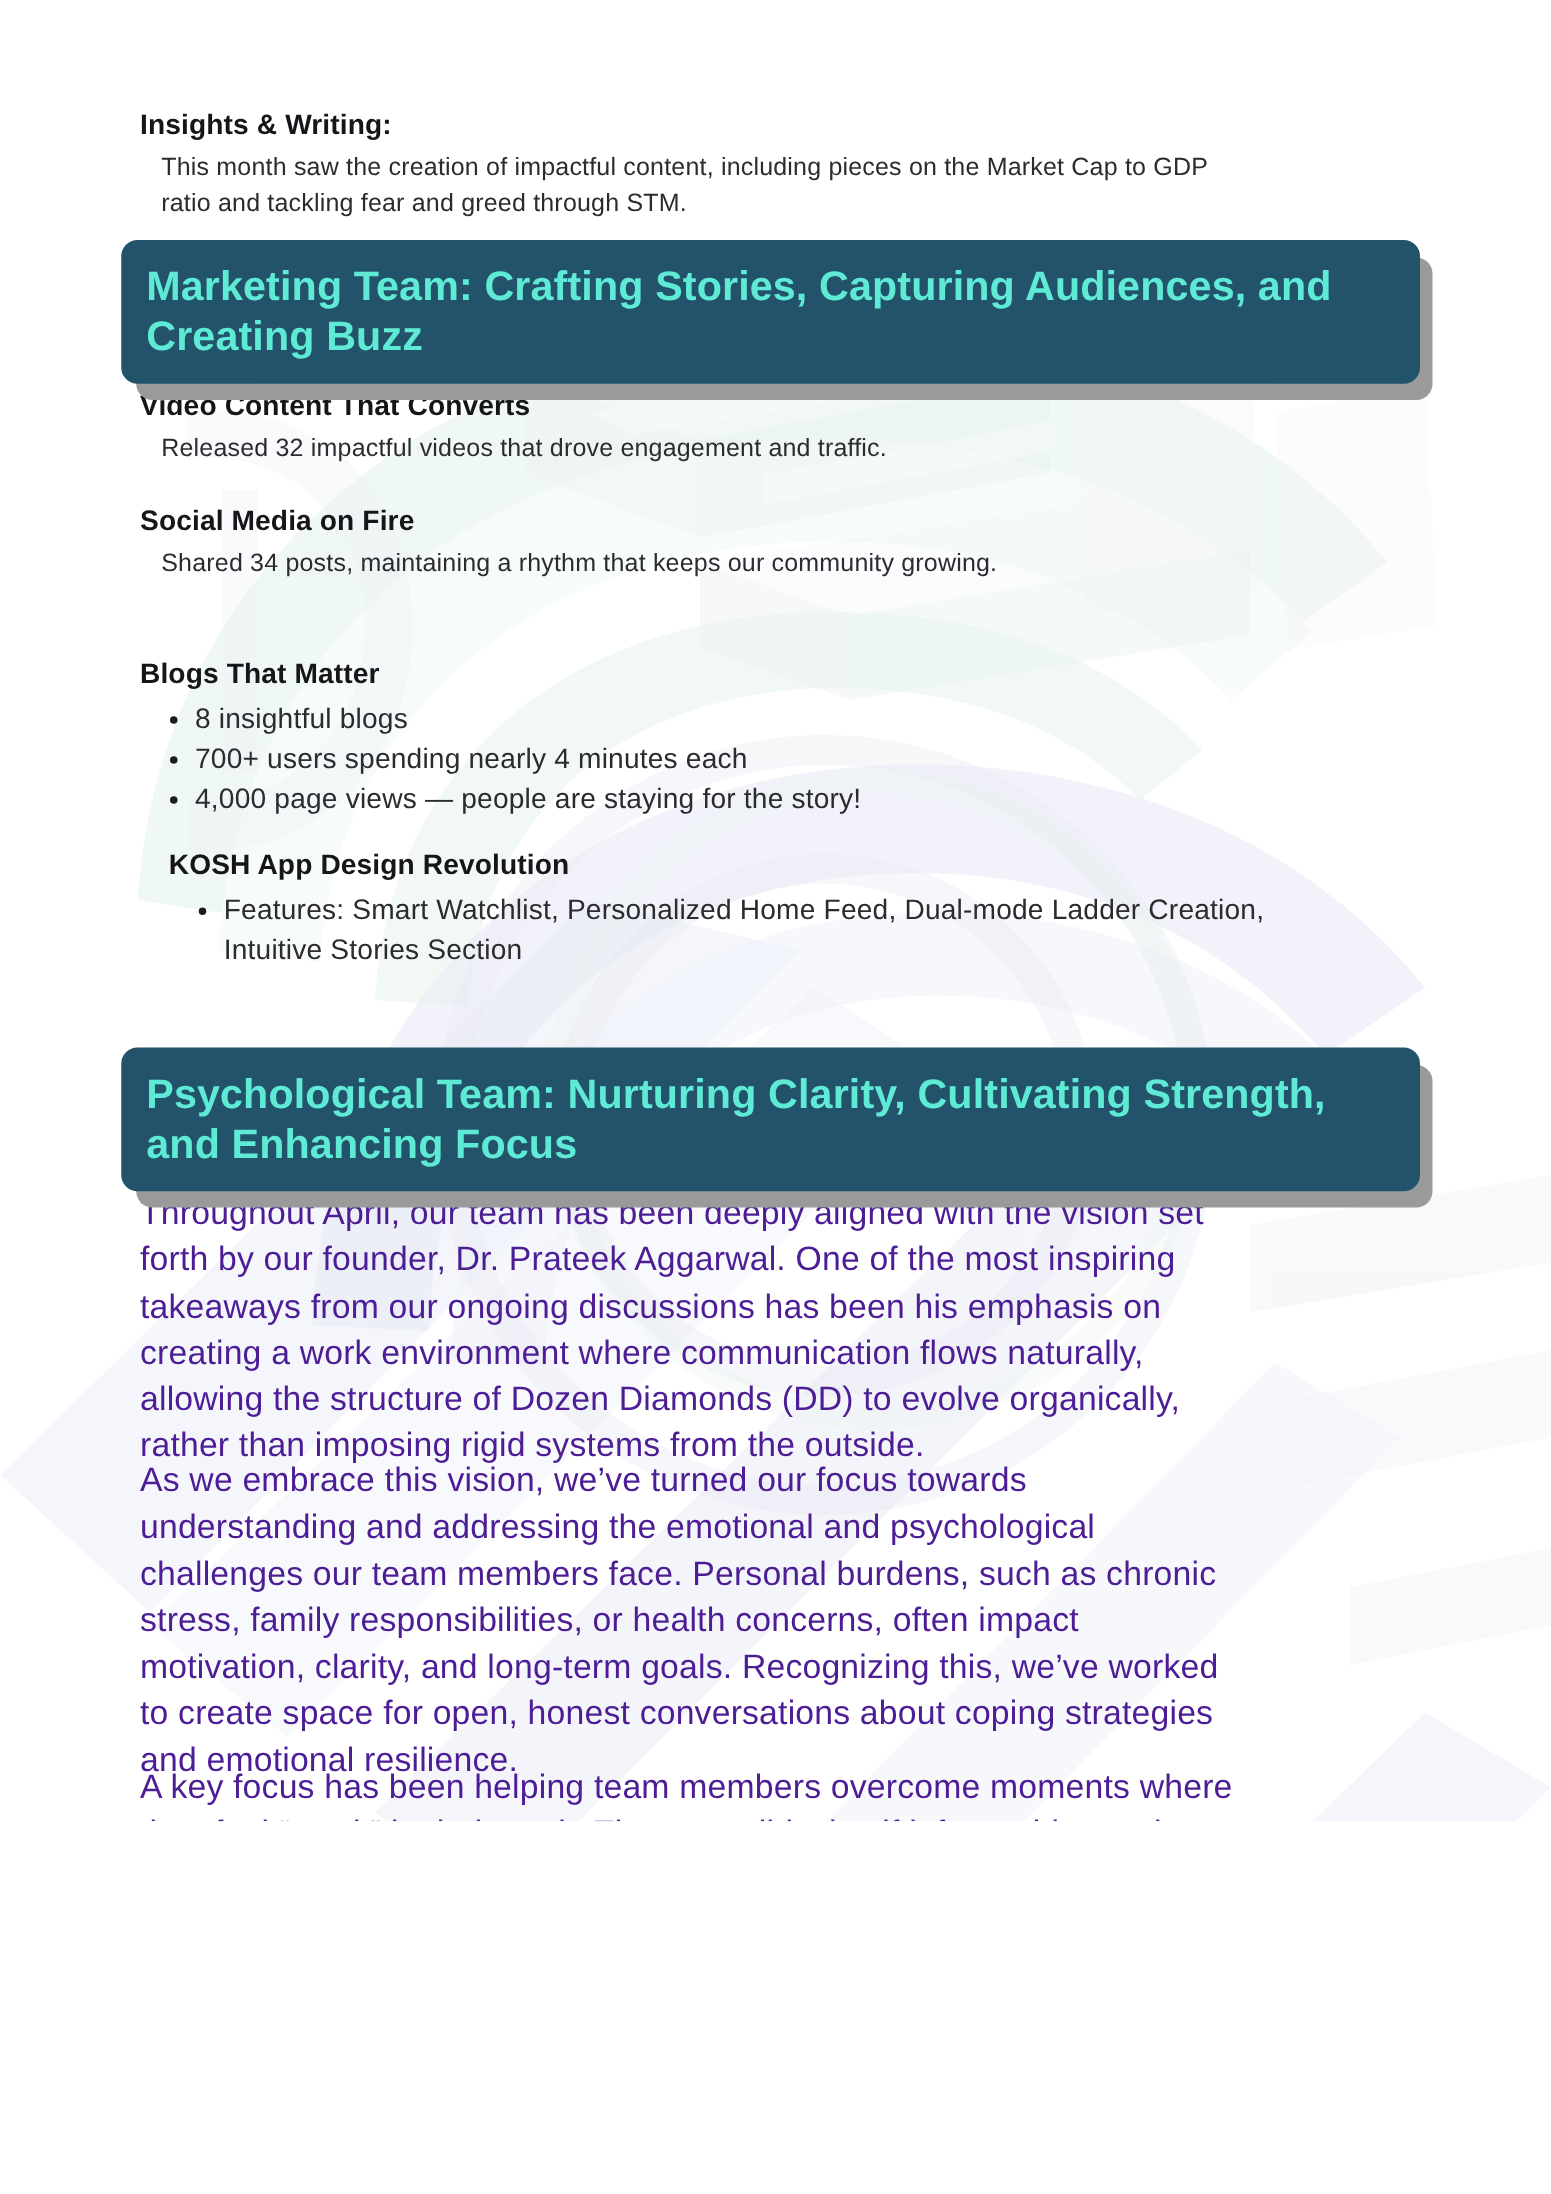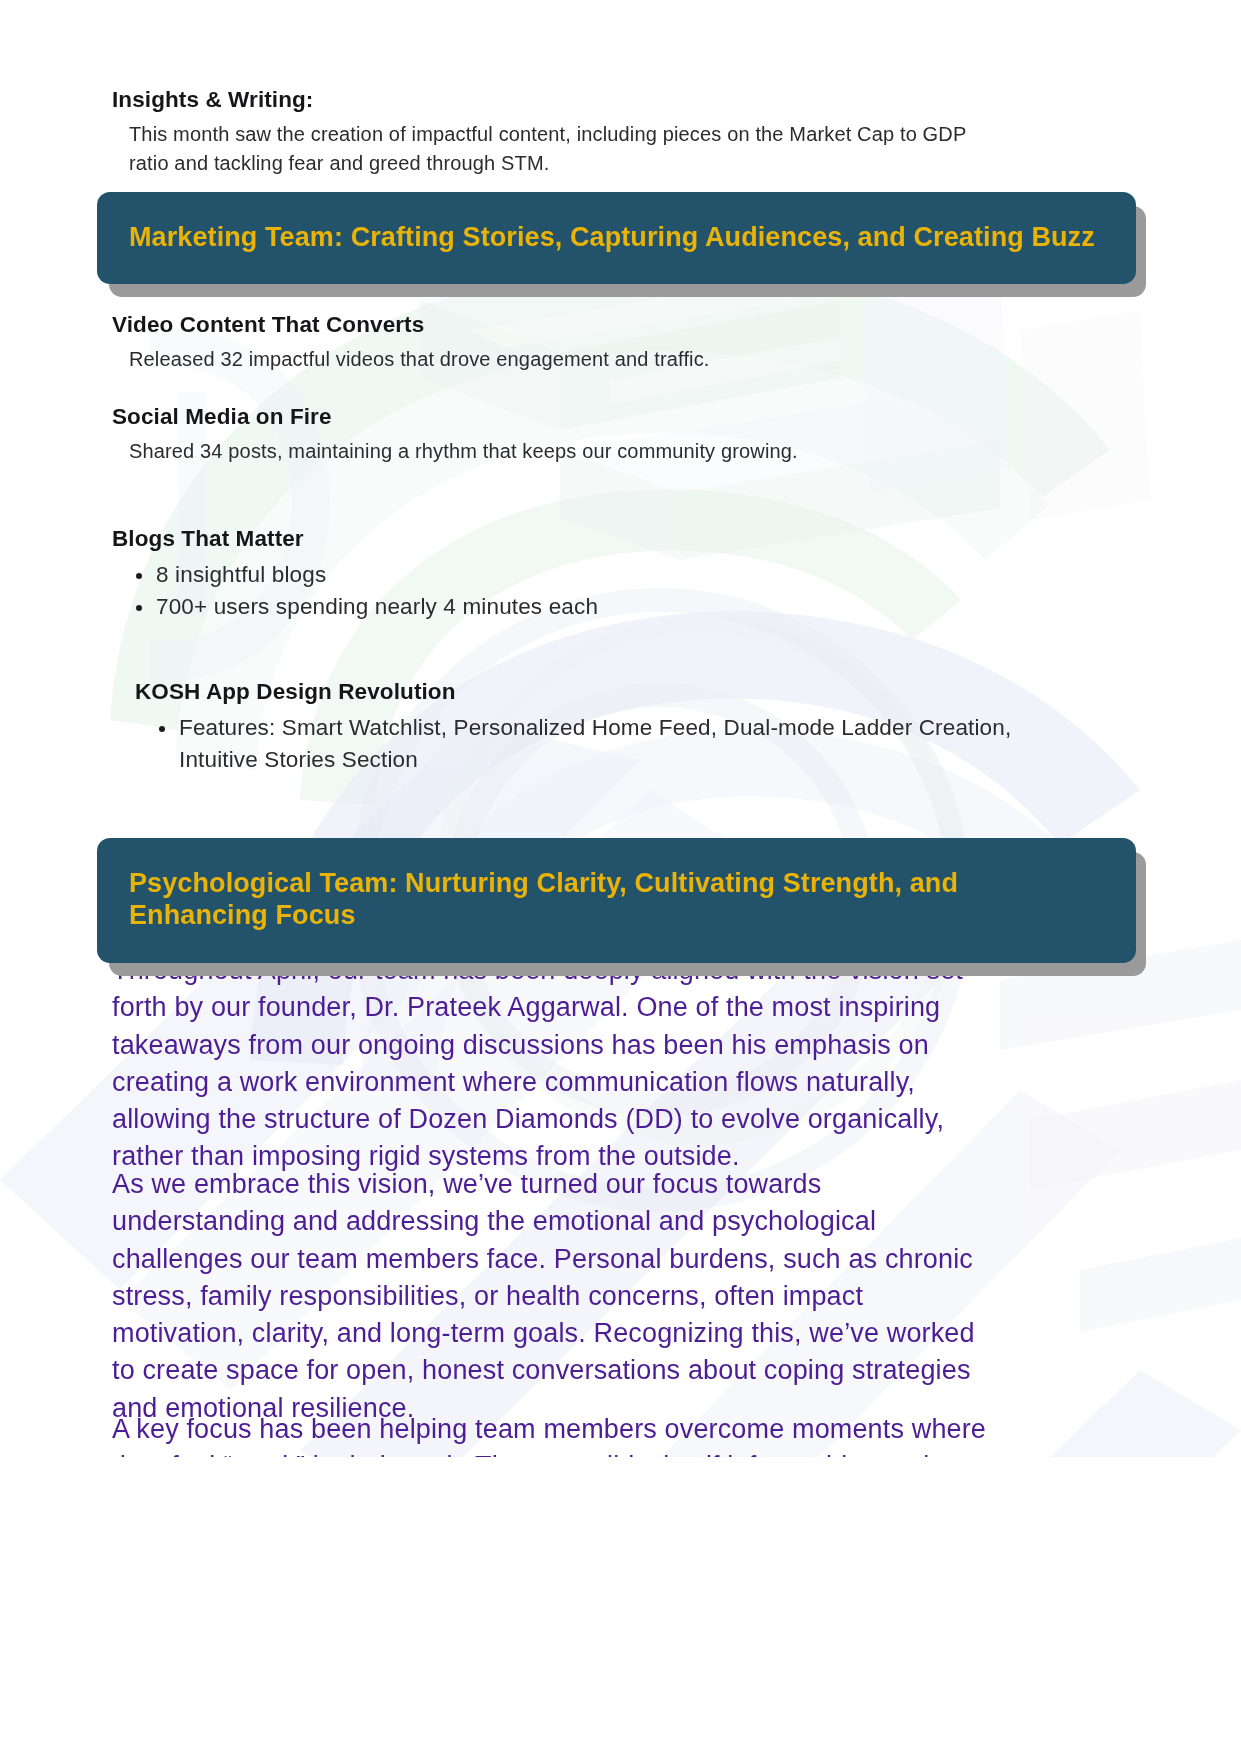--- a/index.html
+++ b/index.html
@@ -111,26 +111,26 @@
     position: absolute;
     left: 12px;
     top: 14px;
     right: -10px;
     bottom: -13px;
     background: #9a9a9a;
     border-radius: 13px;
     z-index: 1;
   }
   .banner-title {
-    color: #eab308;
-    font-size: 27px;
+    color: #5eead4;
+    font-size: 33px;
     font-weight: bold;
     line-height: 1.20;
     letter-spacing: 0.1px;
-    margin: 12px;
+    margin: 0;
   }
 
   
   .footer {
     position: absolute;
     left: 0;
     top: 1690px;
     width: 1241px;
     height: 46px;
     z-index: 3;
@@ -260,20 +260,21 @@
     <div class="col" style="top:402px;">
       <h3 class="h-sub">Social Media on Fire</h3>
       <p class="p-body" style="margin-top:6px;">Shared 34 posts, maintaining a rhythm that keeps our community growing.</p>
     </div>
 
     <div class="col" style="top:524px;">
       <h3 class="h-sub">Blogs That Matter</h3>
       <ul class="bullets" style="margin-top:6px;">
         <li>8 insightful blogs</li>
         <li>700+ users spending nearly 4 minutes each</li>
+        <li>4,000 page views — people are staying for the story!</li>
       </ul>
     </div>
 
     <div class="col" style="top:677px;margin-left:23px;">
       <h3 class="h-sub">KOSH App Design Revolution</h3>
       <ul class="bullets" style="margin-top:6px;">
         <li>Features: Smart Watchlist, Personalized Home Feed, Dual-mode Ladder Creation, Intuitive Stories Section</li>
       </ul>
     </div>
 

